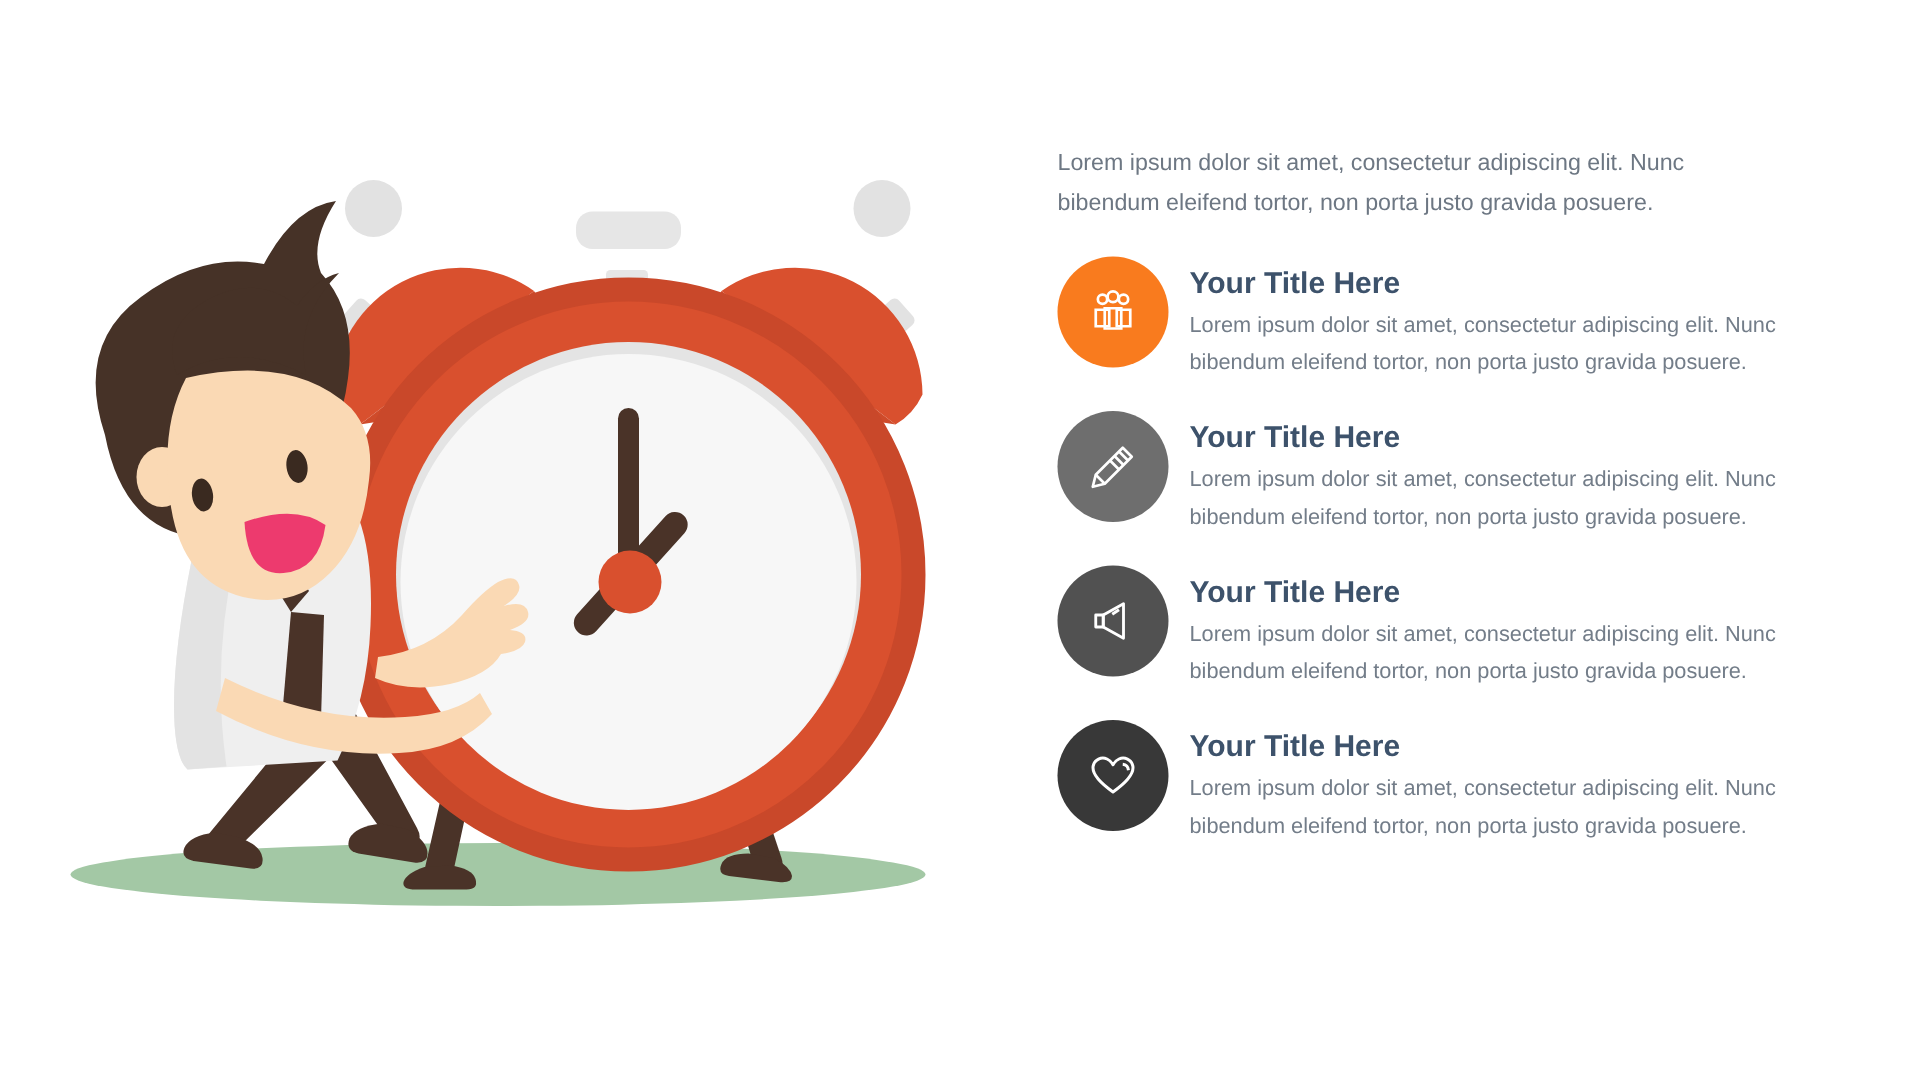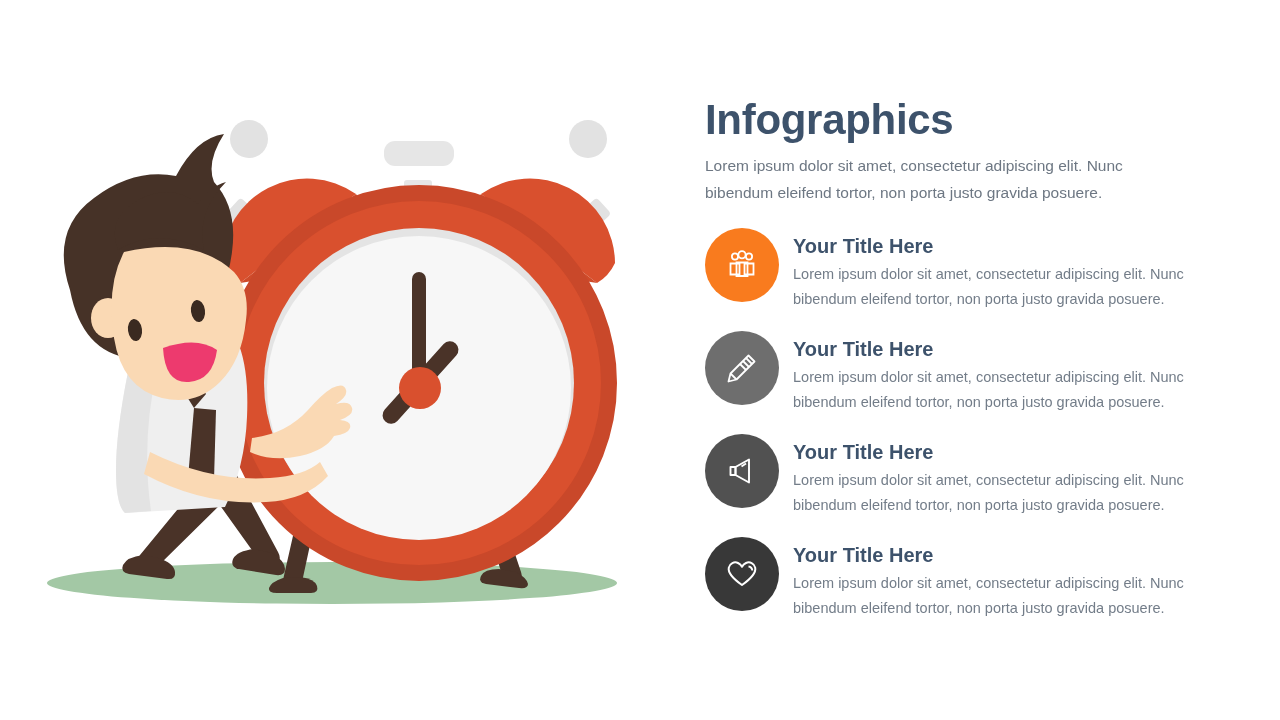--- a/index.html
+++ b/index.html
@@ -168,21 +168,20 @@
 
         <path d="M150,452 q60,30 120,26 q34,-2 50,-16 l8,14 q-22,24 -62,26 q-62,4 -122,-28 Z" fill="#FAD9B4"></path>
 
         <path d="M252,438 q34,-4 56,-28 q14,-16 24,-22 q12,-6 14,2 q2,6 -10,14 q14,-4 16,4 q2,7 -12,12 q12,1 10,8 q-2,6 -16,8 q-8,14 -34,20 q-28,6 -50,-4 Z" fill="#FAD9B4"></path>
       </g>
     </svg>
   </div>
 
   <div id="content">
 
-    <h1 id="page-title">Infographics</h1>
 
     <p id="intro-text">Lorem ipsum dolor sit amet, consectetur adipiscing elit. Nunc bibendum eleifend tortor, non porta justo gravida posuere.</p>
 
     <div class="item-list">
 
       <div class="list-item">
         <div class="item-icon-circle" style="background:#F97B1E">
           <svg width="36" height="36" viewBox="0 0 36 36">
             <g fill="none" stroke="#ffffff" stroke-width="1.8">
               <circle cx="11" cy="9.5" r="3.1"></circle>

